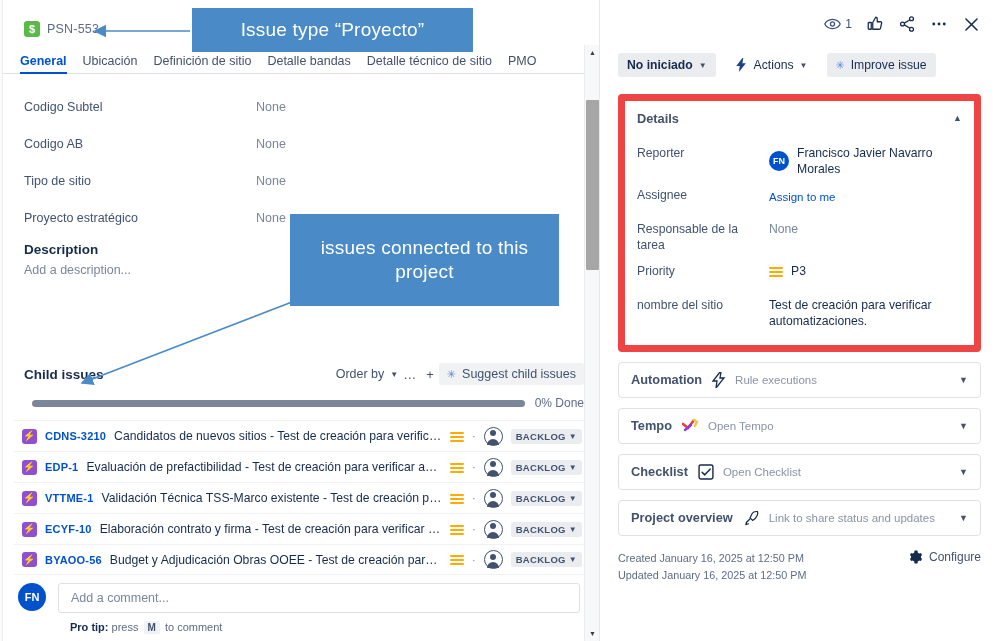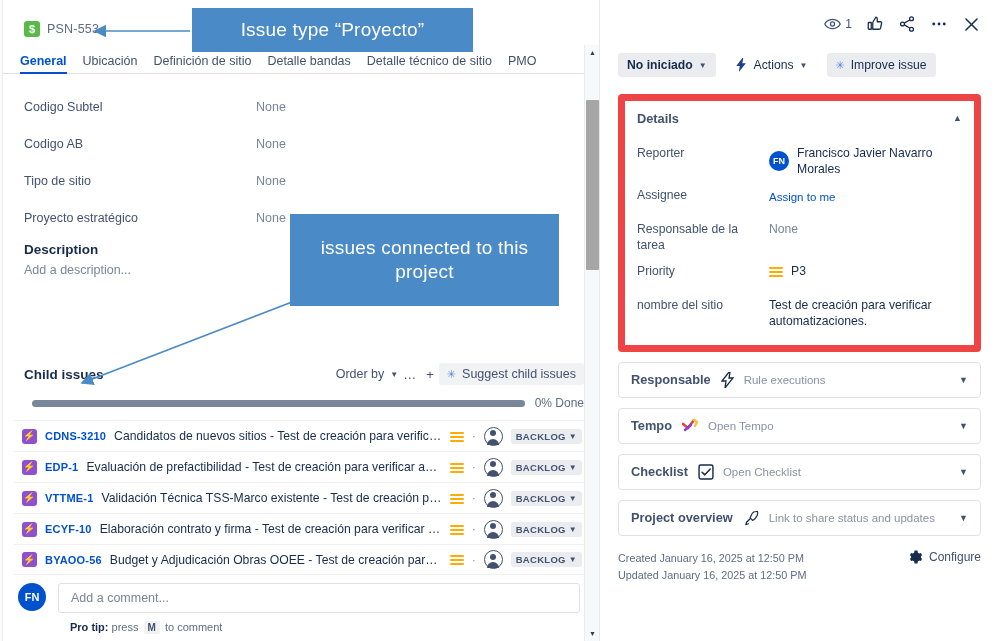--- a/index.html
+++ b/index.html
@@ -467,21 +467,21 @@
 
         <div class="det-row">
           <div class="det-label">nombre del sitio</div>
           <div class="det-val">Test de creación para verificar automatizaciones.</div>
         </div>
 
       </div>
     </div>
 
     <div class="mini-card">
-      <span class="name">Responsable</span>
+      <span class="name">Automation</span>
       <span class="ic">
         <svg width="14" height="16" viewBox="0 0 12 16">
             <path d="M7 0L0 9h4l-1 7 8-10H7l1-6z" fill="none" stroke="#172b4d" stroke-width="1.3"></path>
           </svg>
       </span>
       <span class="txt">Rule executions</span>
       <span class="chev">▼</span>
     </div>
 
     <div class="mini-card">

